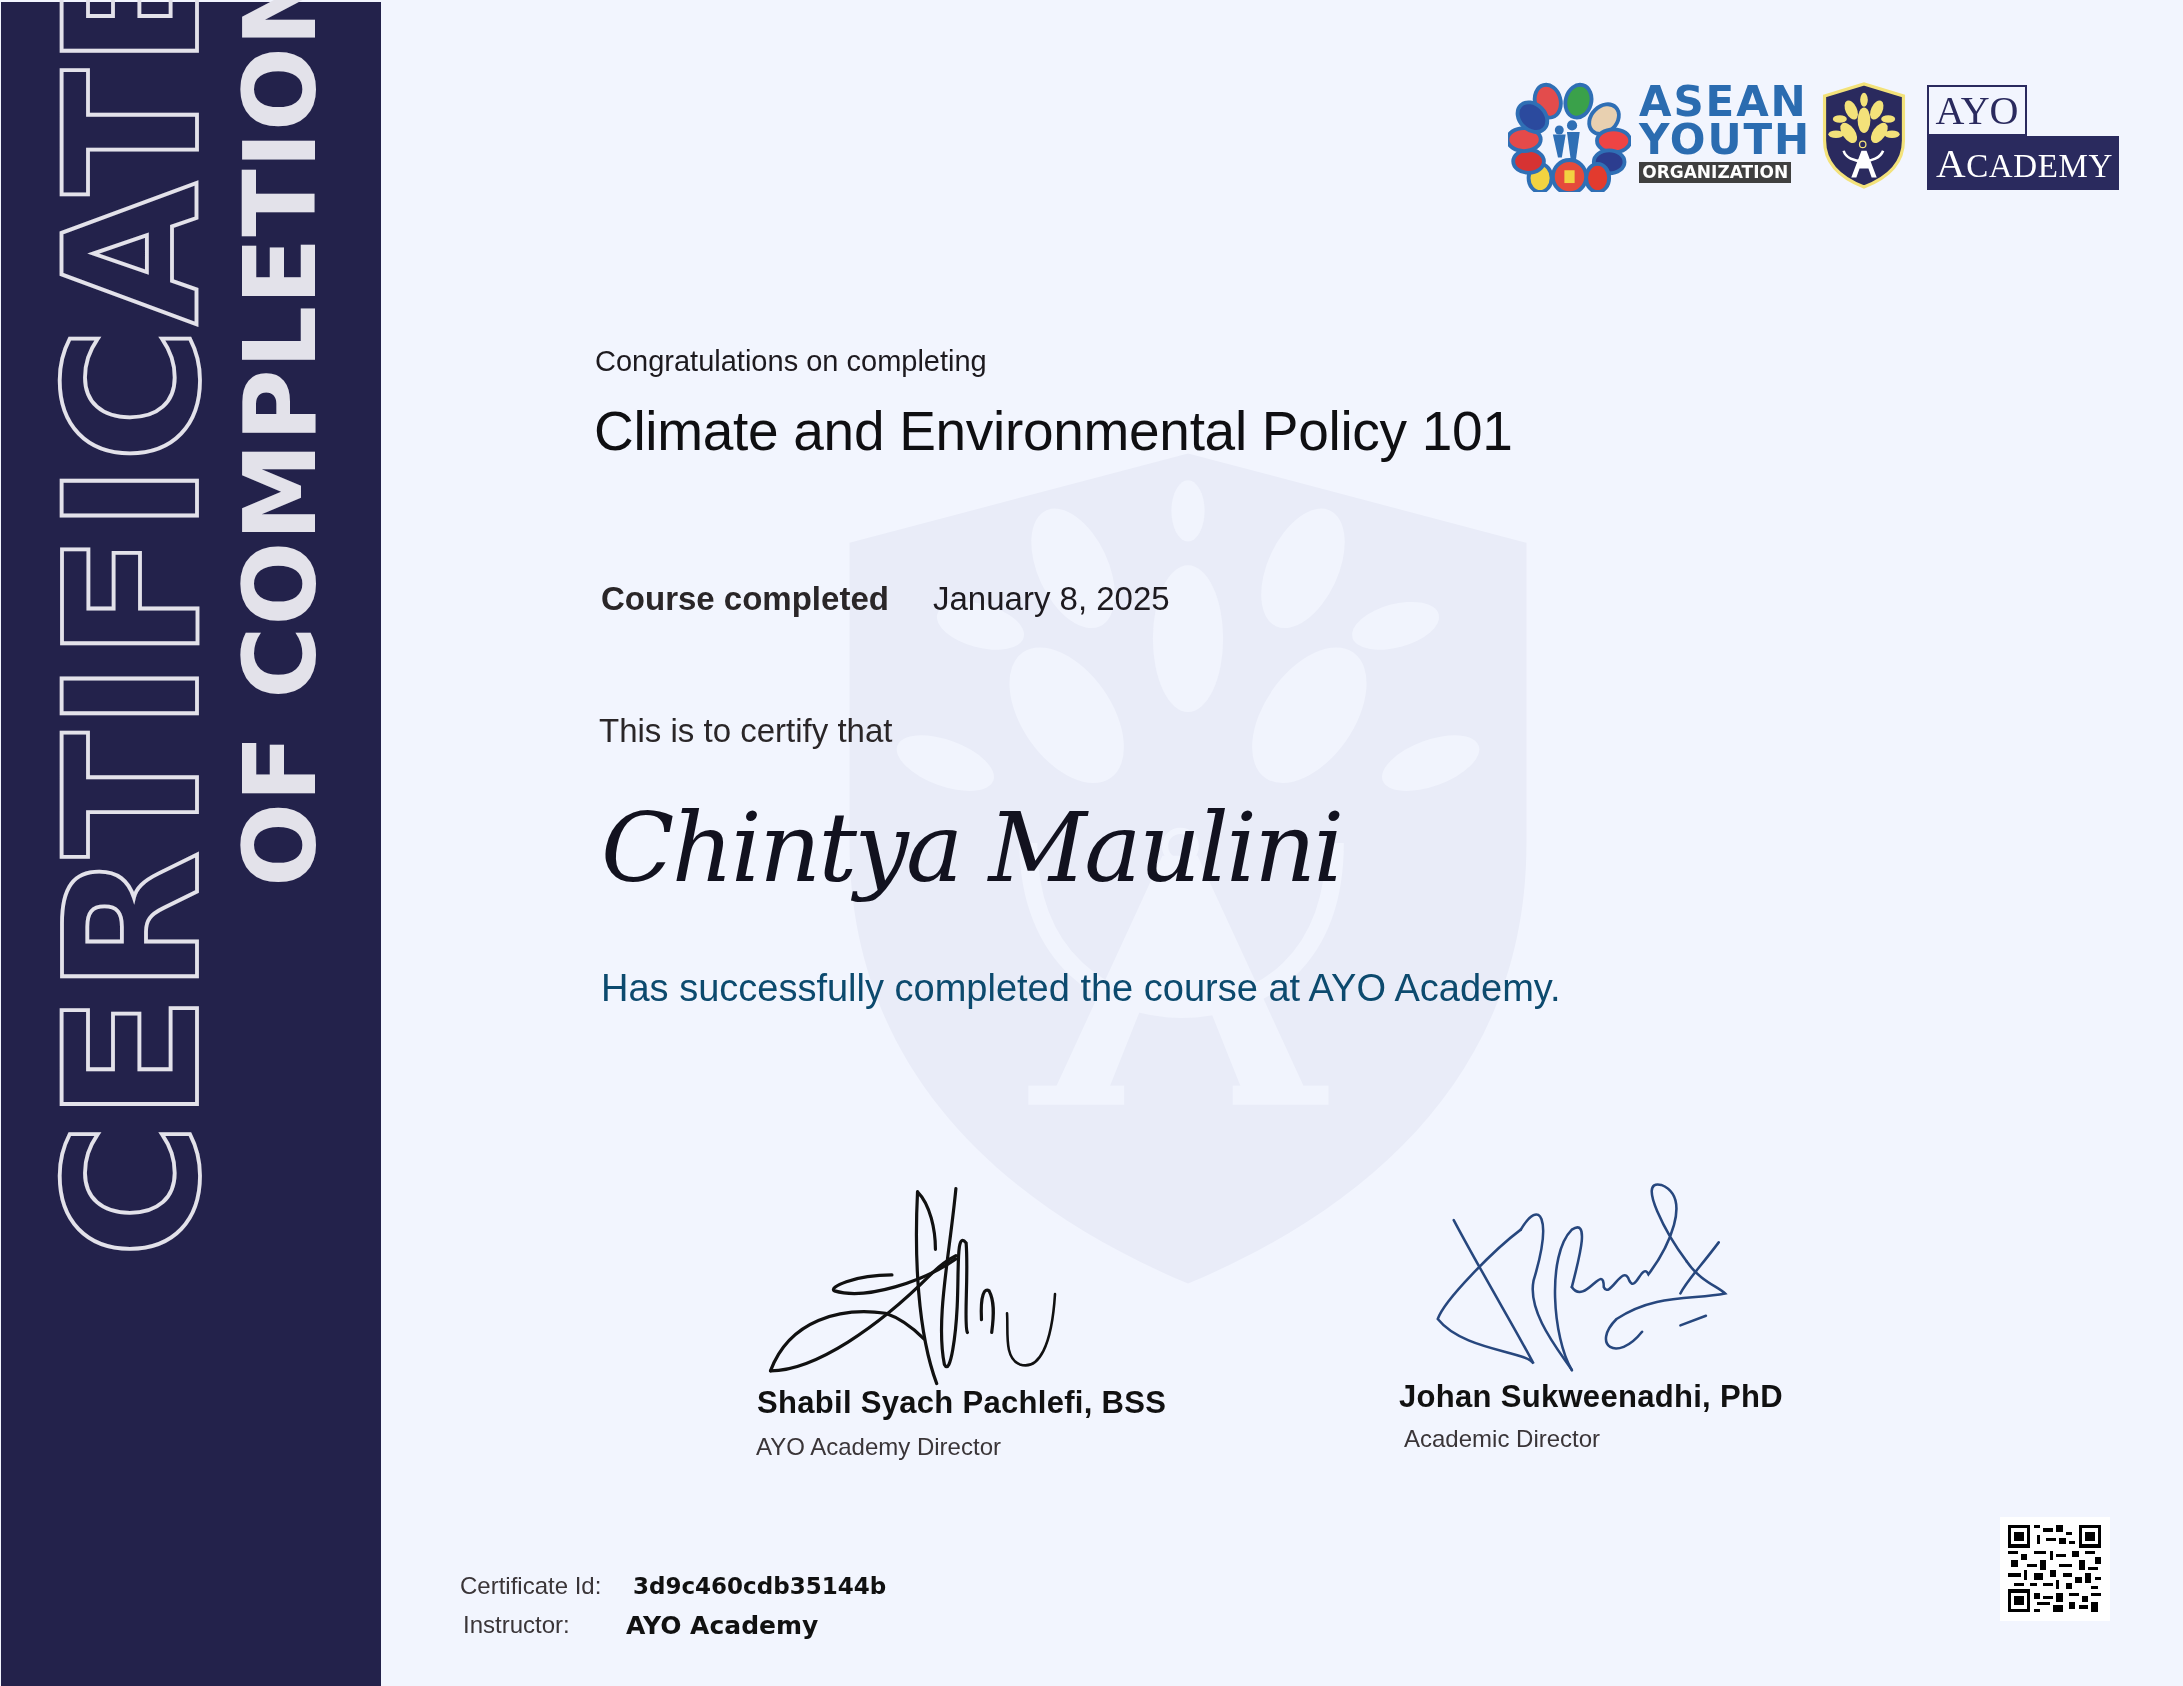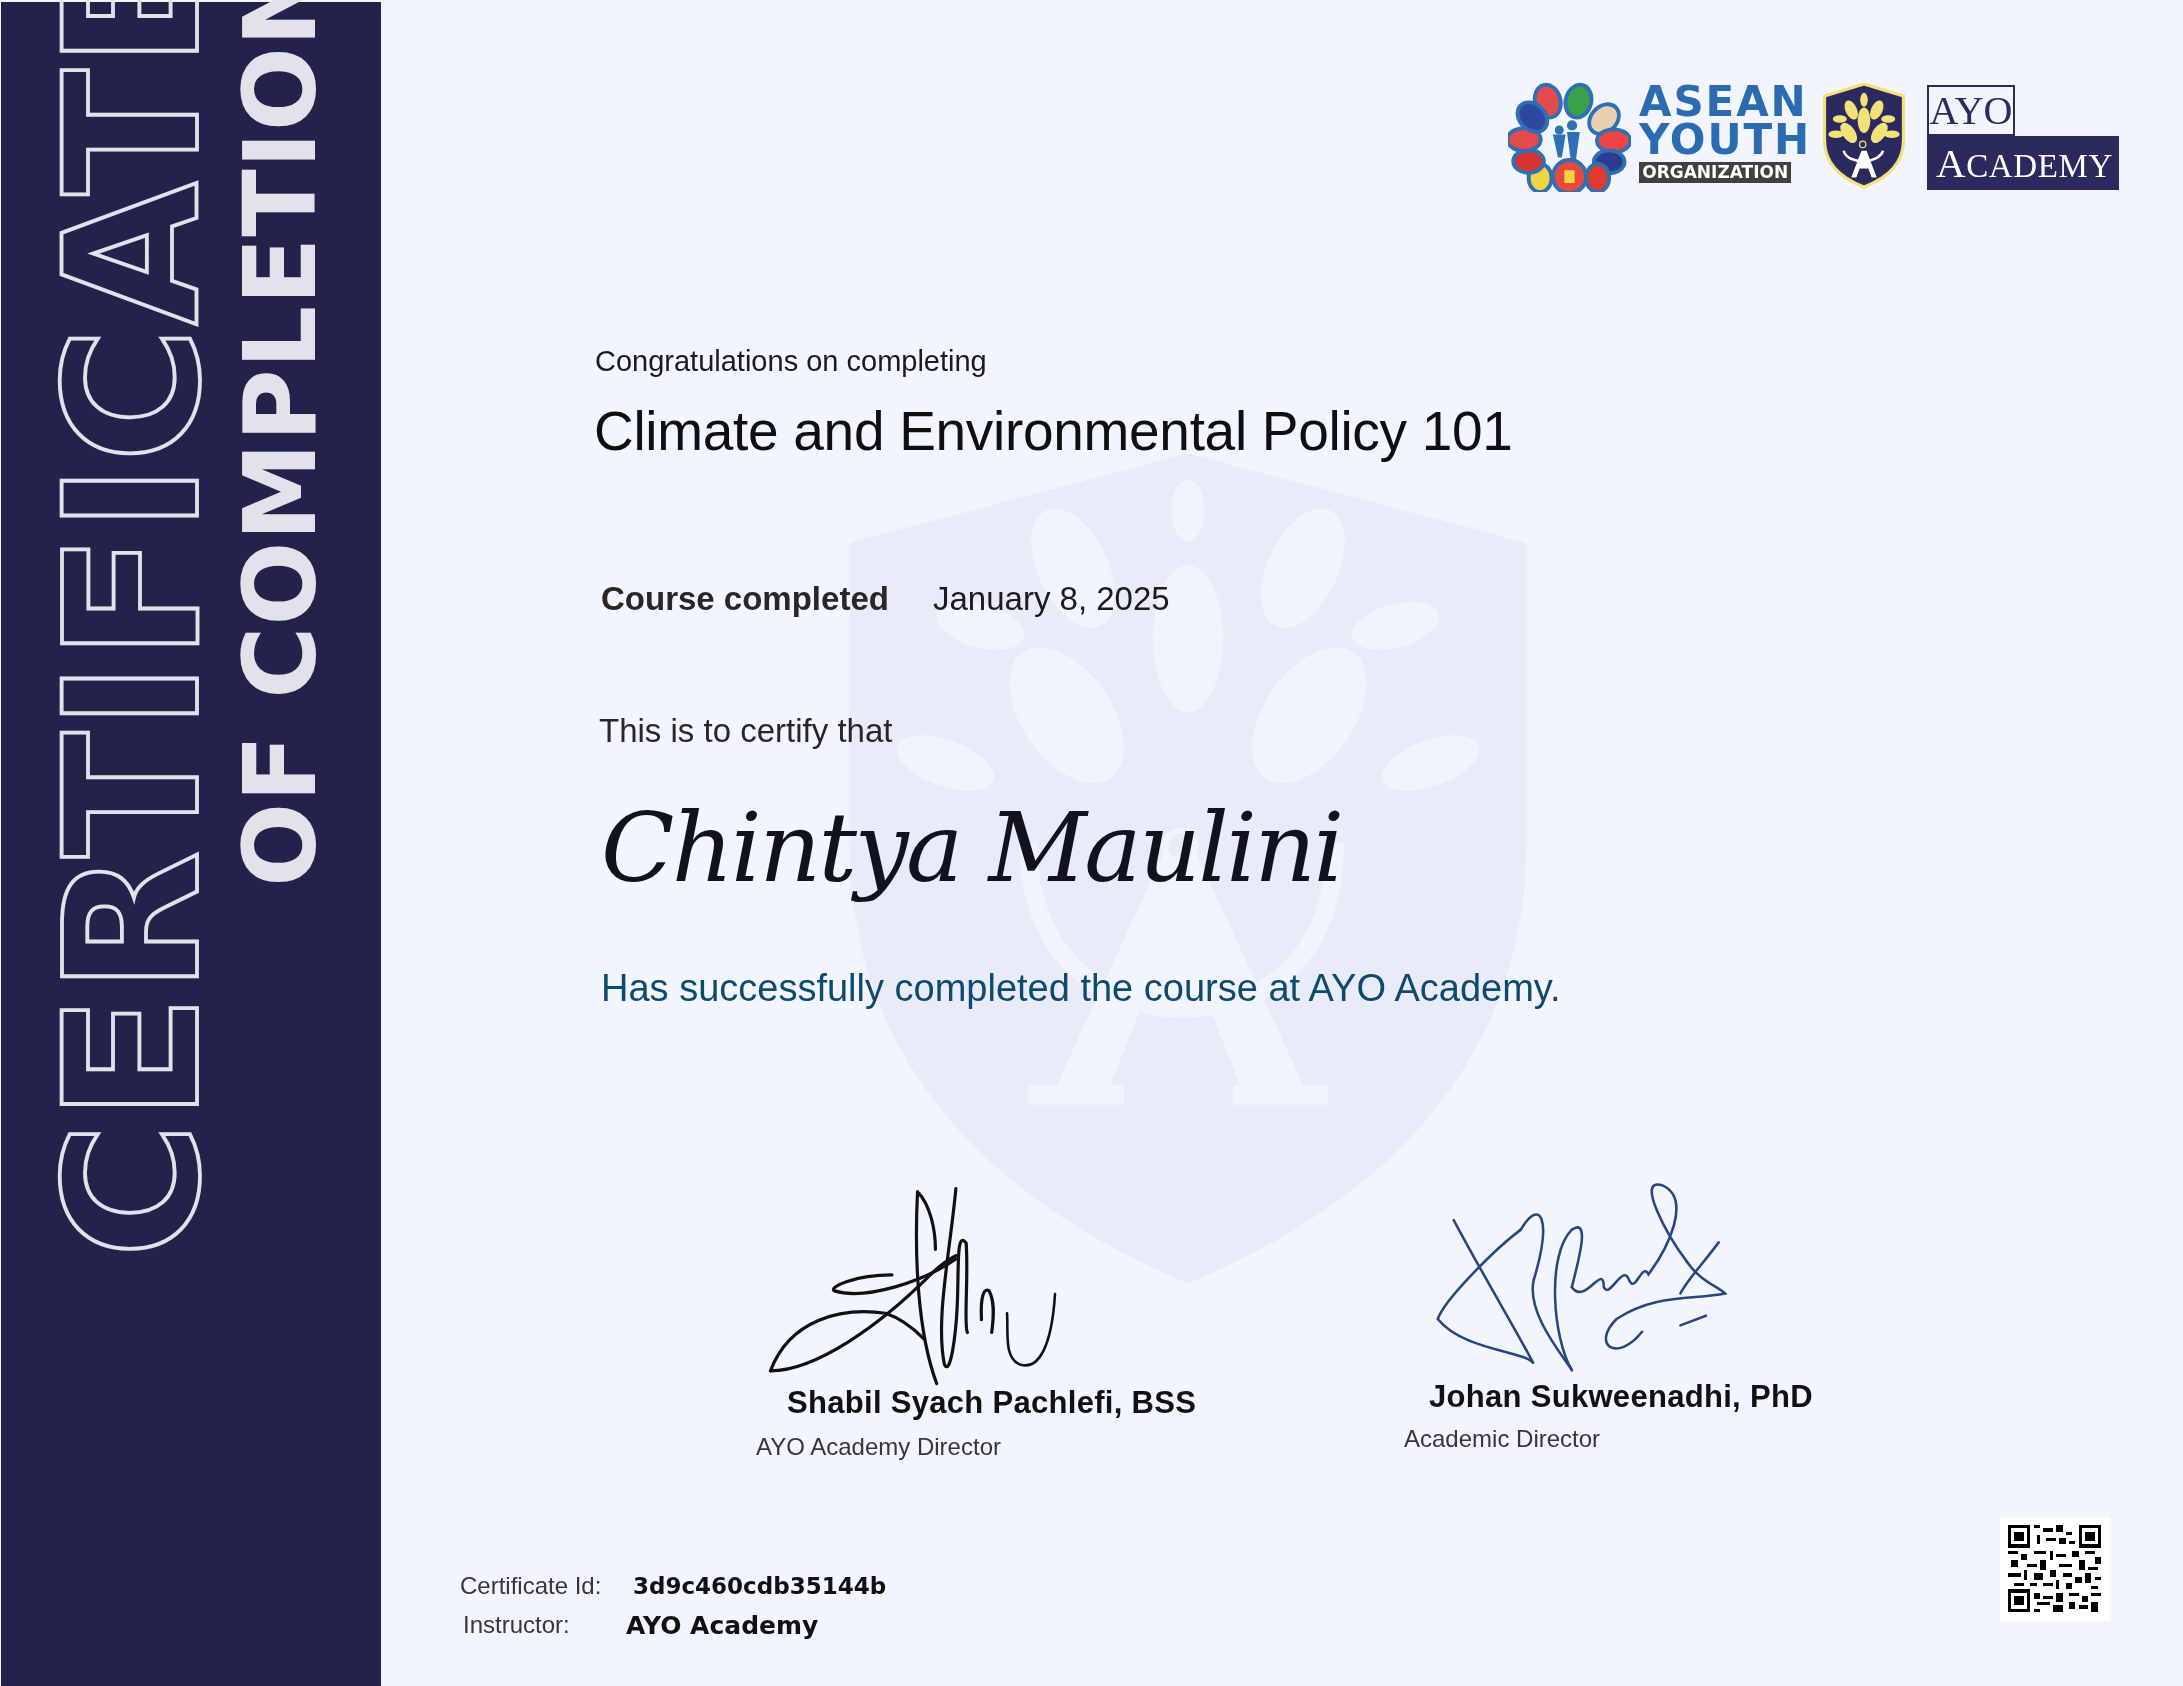--- a/index.html
+++ b/index.html
@@ -34,21 +34,21 @@
     display:block; font-family:"DejaVu Sans", sans-serif; font-weight:bold;
     color:#2b6cb0; font-size:42px; line-height:38px; letter-spacing:1.9px;
   }
   .asean-org {
     display:inline-block; margin-top:2.6px; background:#404040; color:#fff;
     font-family:"DejaVu Sans", sans-serif; font-weight:bold;
     font-size:17px; padding:1.3px 3.2px; letter-spacing:0px; line-height:19px;
   }
   .ayo-shield { position:absolute; left:314px; top:0; width:84px; height:107px; }
   .ayo-box-top {
-    position:absolute; left:419px; top:2.6px; width:88px; height:51px;
+    position:absolute; left:419px; top:2.6px; width:100px; height:51px;
     border:2.6px solid #2a2a5e; background:#f2f5fe; box-sizing:border-box;
     font-family:"Liberation Serif", serif; font-size:40px; color:#2a2a5e;
     text-align:center; line-height:47px;
   }
   .ayo-box-bottom {
     position:absolute; left:419px; top:54px; width:192px; height:54px;
     background:#2a2a5e; color:#fff; box-sizing:border-box;
     font-family:"Liberation Serif", serif; font-size:41px; line-height:54px;
     padding-left:9px; letter-spacing:0.6px;
   }
@@ -60,21 +60,21 @@
   .completed-date { left:933px; top:580px; font-size:33px; color:#1d1a1f; }
   .certify { left:599px; top:712px; font-size:33px; color:#2a2628; }
   .recipient {
     left:601px; top:792px; font-family:"DejaVu Serif", serif; font-style:italic;
     font-size:96px; color:#12121f; letter-spacing:-2.6px;
   }
   .success { left:601px; top:967px; font-size:38px; color:#0c4a6e; }
   .sig-img { position:absolute; }
   .sig1 { left:764px; top:1179px; width:371px; height:211px; }
   .sig2 { left:1425px; top:1172px; width:332px; height:211px; }
-  .sig-name { font-size:31px; color:#111; font-weight:bold; letter-spacing:0.3px;margin-left:30px; }
+  .sig-name { font-size:31px; color:#111; font-weight:bold; letter-spacing:0.3px; }
   .sig1-name { left:757px; top:1385px; }
   .sig2-name { left:1399px; top:1379px; }
   .sig-role { font-size:24px; color:#3a3538; }
   .sig1-role { left:756px; top:1433px; }
   .sig2-role { left:1404px; top:1425px; }
   .meta-label { font-size:24px; color:#3a3538; }
   .meta-value { font-size:24px; color:#111; font-weight:bold; }
   .certid-label { left:460px; top:1572px; }
   .certid-value { left:633px; top:1573px; font-family:"DejaVu Sans", sans-serif; font-size:23px; }
   .instr-label { left:463px; top:1611px; }

